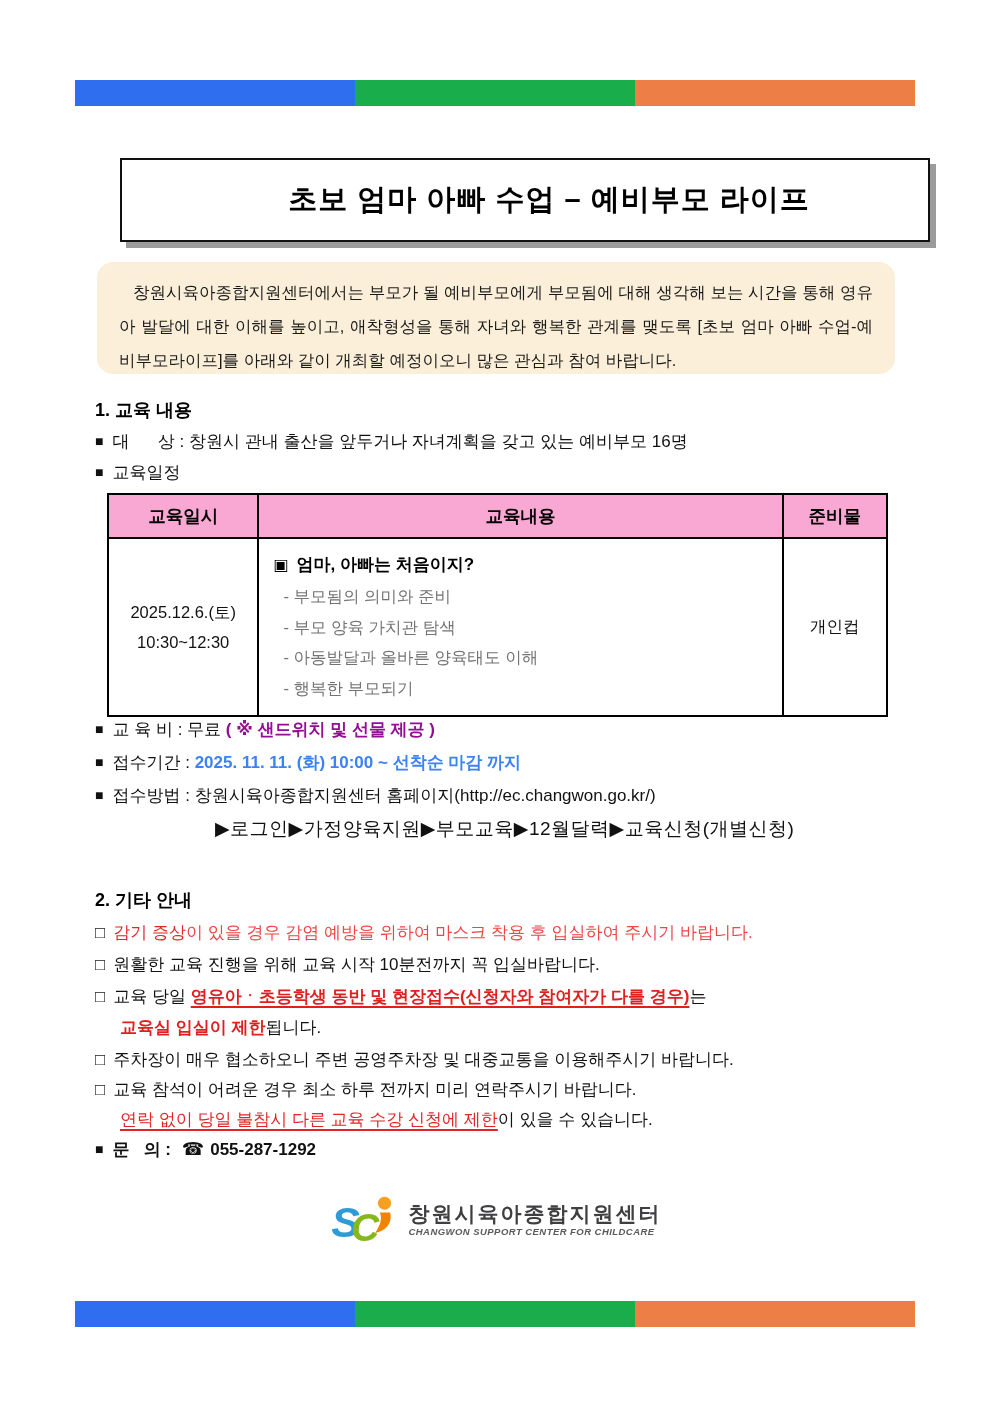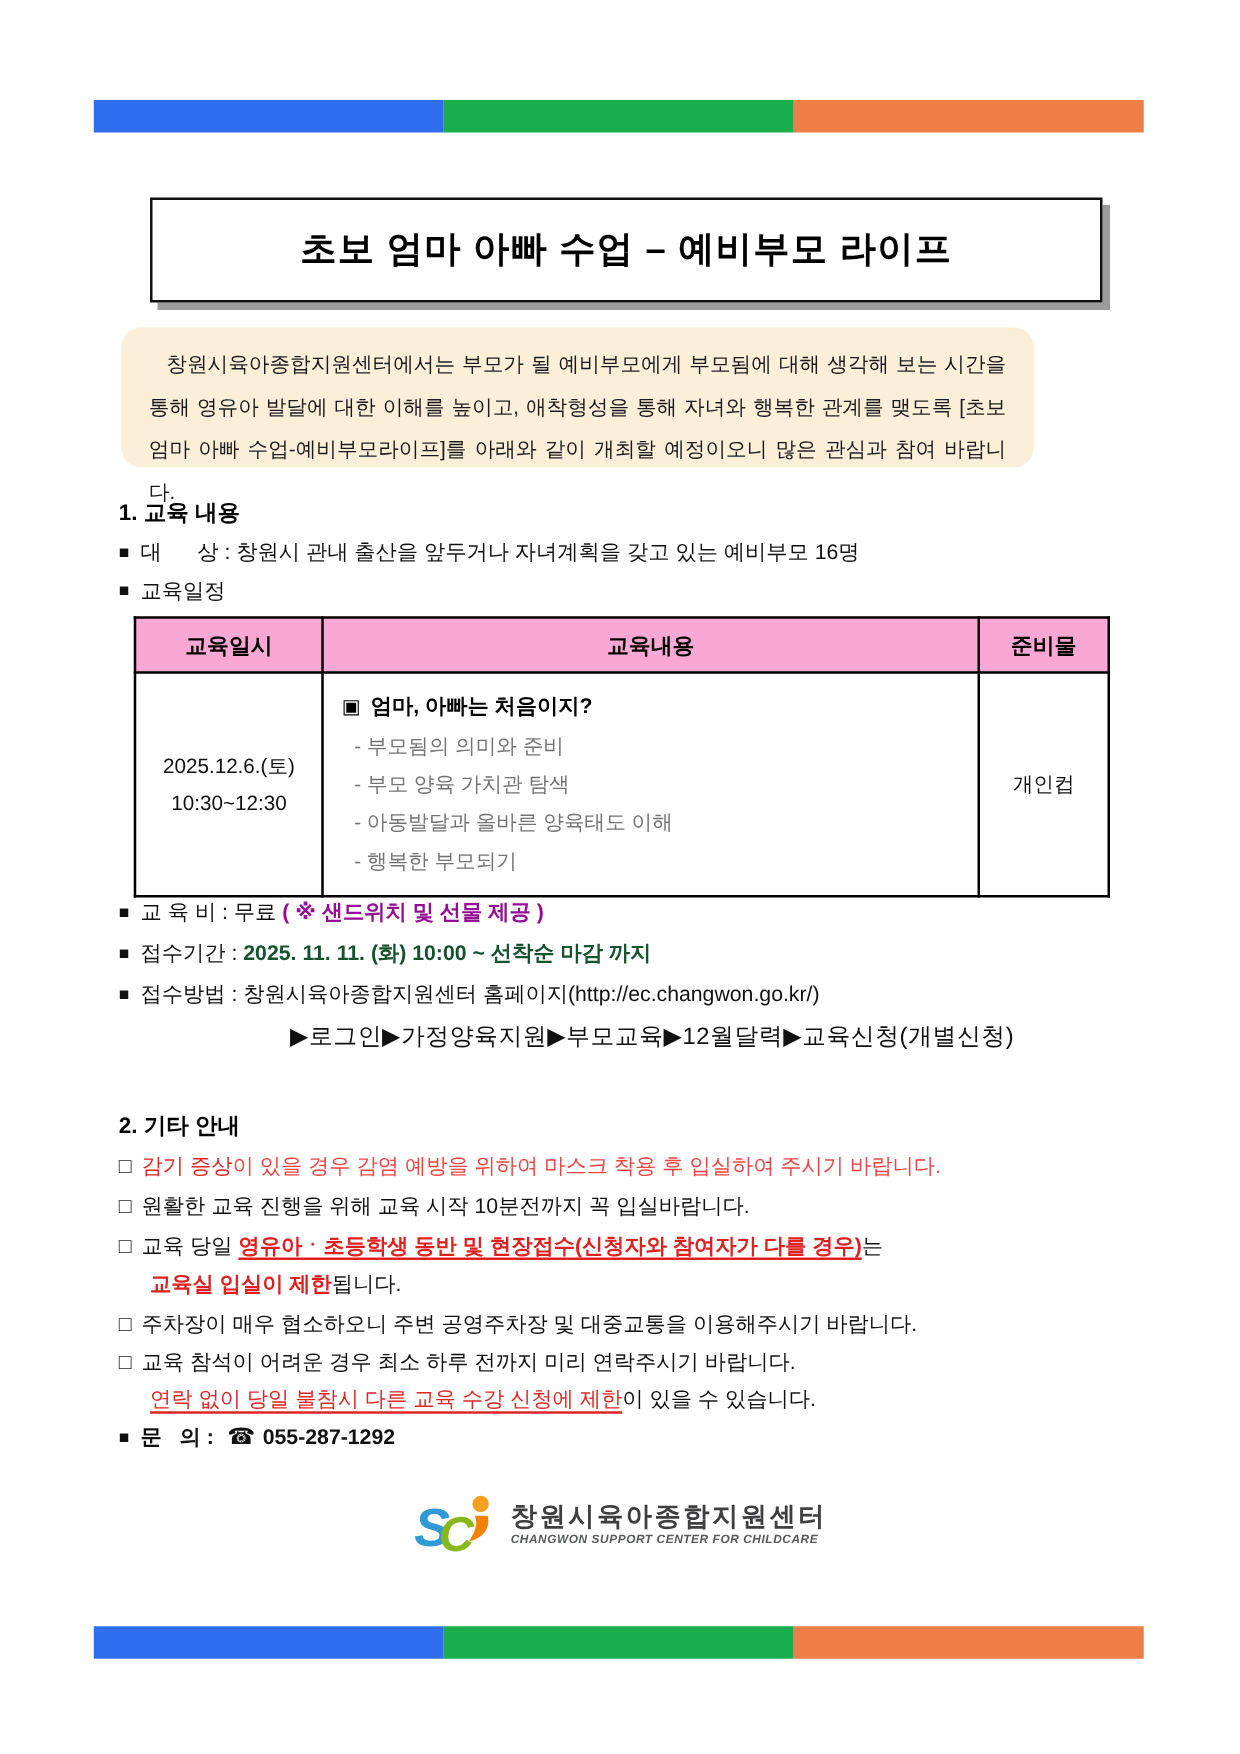--- a/index.html
+++ b/index.html
@@ -8,57 +8,57 @@
   .banner{position:absolute;left:75px;width:840px;height:26px;display:flex;}
   .banner.top{top:80px;}
   .banner.bottom{top:1301px;}
   .banner .seg{height:100%;width:280px;}
   .seg.blue{background:#2E6EEF;}
   .seg.green{background:#19AD4B;}
   .seg.orange{background:#ED7F46;}
 
   .title-box{position:absolute;left:120px;top:158px;width:758px;height:80px;
              background:#fff;border:2px solid #101010;box-shadow:6px 6px 0 #9b9b9b;
-             display:flex;align-items:center;justify-content:center;}
+             display:flex;align-items:center;justify-content:center;padding-left:48px;}
   .title-box h1{margin:0;font-size:29px;font-weight:bold;letter-spacing:1px;color:#000;}
 
-  .intro-box{position:absolute;left:97px;top:262px;width:730px;height:112px;
+  .intro-box{position:absolute;left:97px;top:262px;width:798px;height:112px;
              background:#FBEFD9;border-radius:16px;box-sizing:border-box;
              padding:13px 22px;font-size:16.5px;line-height:34px;text-align:justify;
              text-indent:14px;color:#1a1a1a;}
 
   .line{position:absolute;left:95px;display:flex;align-items:baseline;font-size:17px;color:#111;}
   .pre{white-space:pre-wrap;}
   .bullet{font-size:14px;margin-right:9px;position:relative;top:-1px;}
   .chk{font-size:17px;margin-right:8px;color:#222;}
   .heading{position:absolute;left:95px;font-size:18px;font-weight:bold;color:#000;}
 
   .red{color:#E02525;}
   .blue{color:#ef4444;}
   .purple{color:#940D94;font-weight:bold;}
-  .bluebold{color:#14532d;font-weight:bold;}
+  .bluebold{color:#3b82f6;font-weight:bold;}
   .redbold{color:#E01F1F;font-weight:bold;}
   .uline{text-decoration:underline;text-underline-offset:4px;text-decoration-thickness:1.5px;text-align:center;}
   .bold{font-weight:bold;}
 
   table.schedule{position:absolute;left:107px;top:493px;width:781px;border-collapse:collapse;
                  table-layout:fixed;}
   table.schedule th,table.schedule td{border:2px solid #000;}
   table.schedule th{background:#f9a8d4;font-size:17.5px;font-weight:bold;height:40px;color:#000;}
   .col-date{width:150px;}
   .col-content{width:523px;}
   .col-prep{width:104px;}
   td.cell-date{text-align:center;font-size:16.5px;line-height:30px;color:#111;}
   td.cell-content{padding:10px 0 12px 14px;vertical-align:top;}
   .topic-line{font-size:17px;font-weight:bold;line-height:32px;color:#000;display:flex;align-items:baseline;}
   .topic-ic{margin-right:8px;font-size:16px;}
   .detail-line{font-size:16.5px;line-height:30.5px;padding-left:10px;color:#737373;}
   td.cell-prep{text-align:center;font-size:16.5px;color:#111;margin-top:12px;}
 
-  .path-line{position:absolute;left:232px;font-size:19px;color:#111;letter-spacing:0.5px;}
+  .path-line{position:absolute;left:215px;font-size:19px;color:#111;letter-spacing:0.5px;}
 
   .phone-ic{font-size:18px;margin:0 6px;}
 
   .logo{position:absolute;left:0;top:1192px;width:992px;display:flex;justify-content:center;
         align-items:center;gap:12px;}
   .logo-texts{display:flex;flex-direction:column;line-height:1.15;}
   .logo-kr{font-size:21px;font-weight:bold;color:#3F3F41;letter-spacing:2px;}
   .logo-en{font-size:9.5px;font-weight:bold;color:#58595B;letter-spacing:0.45px;font-style:italic;}
 </style>
 </head>

